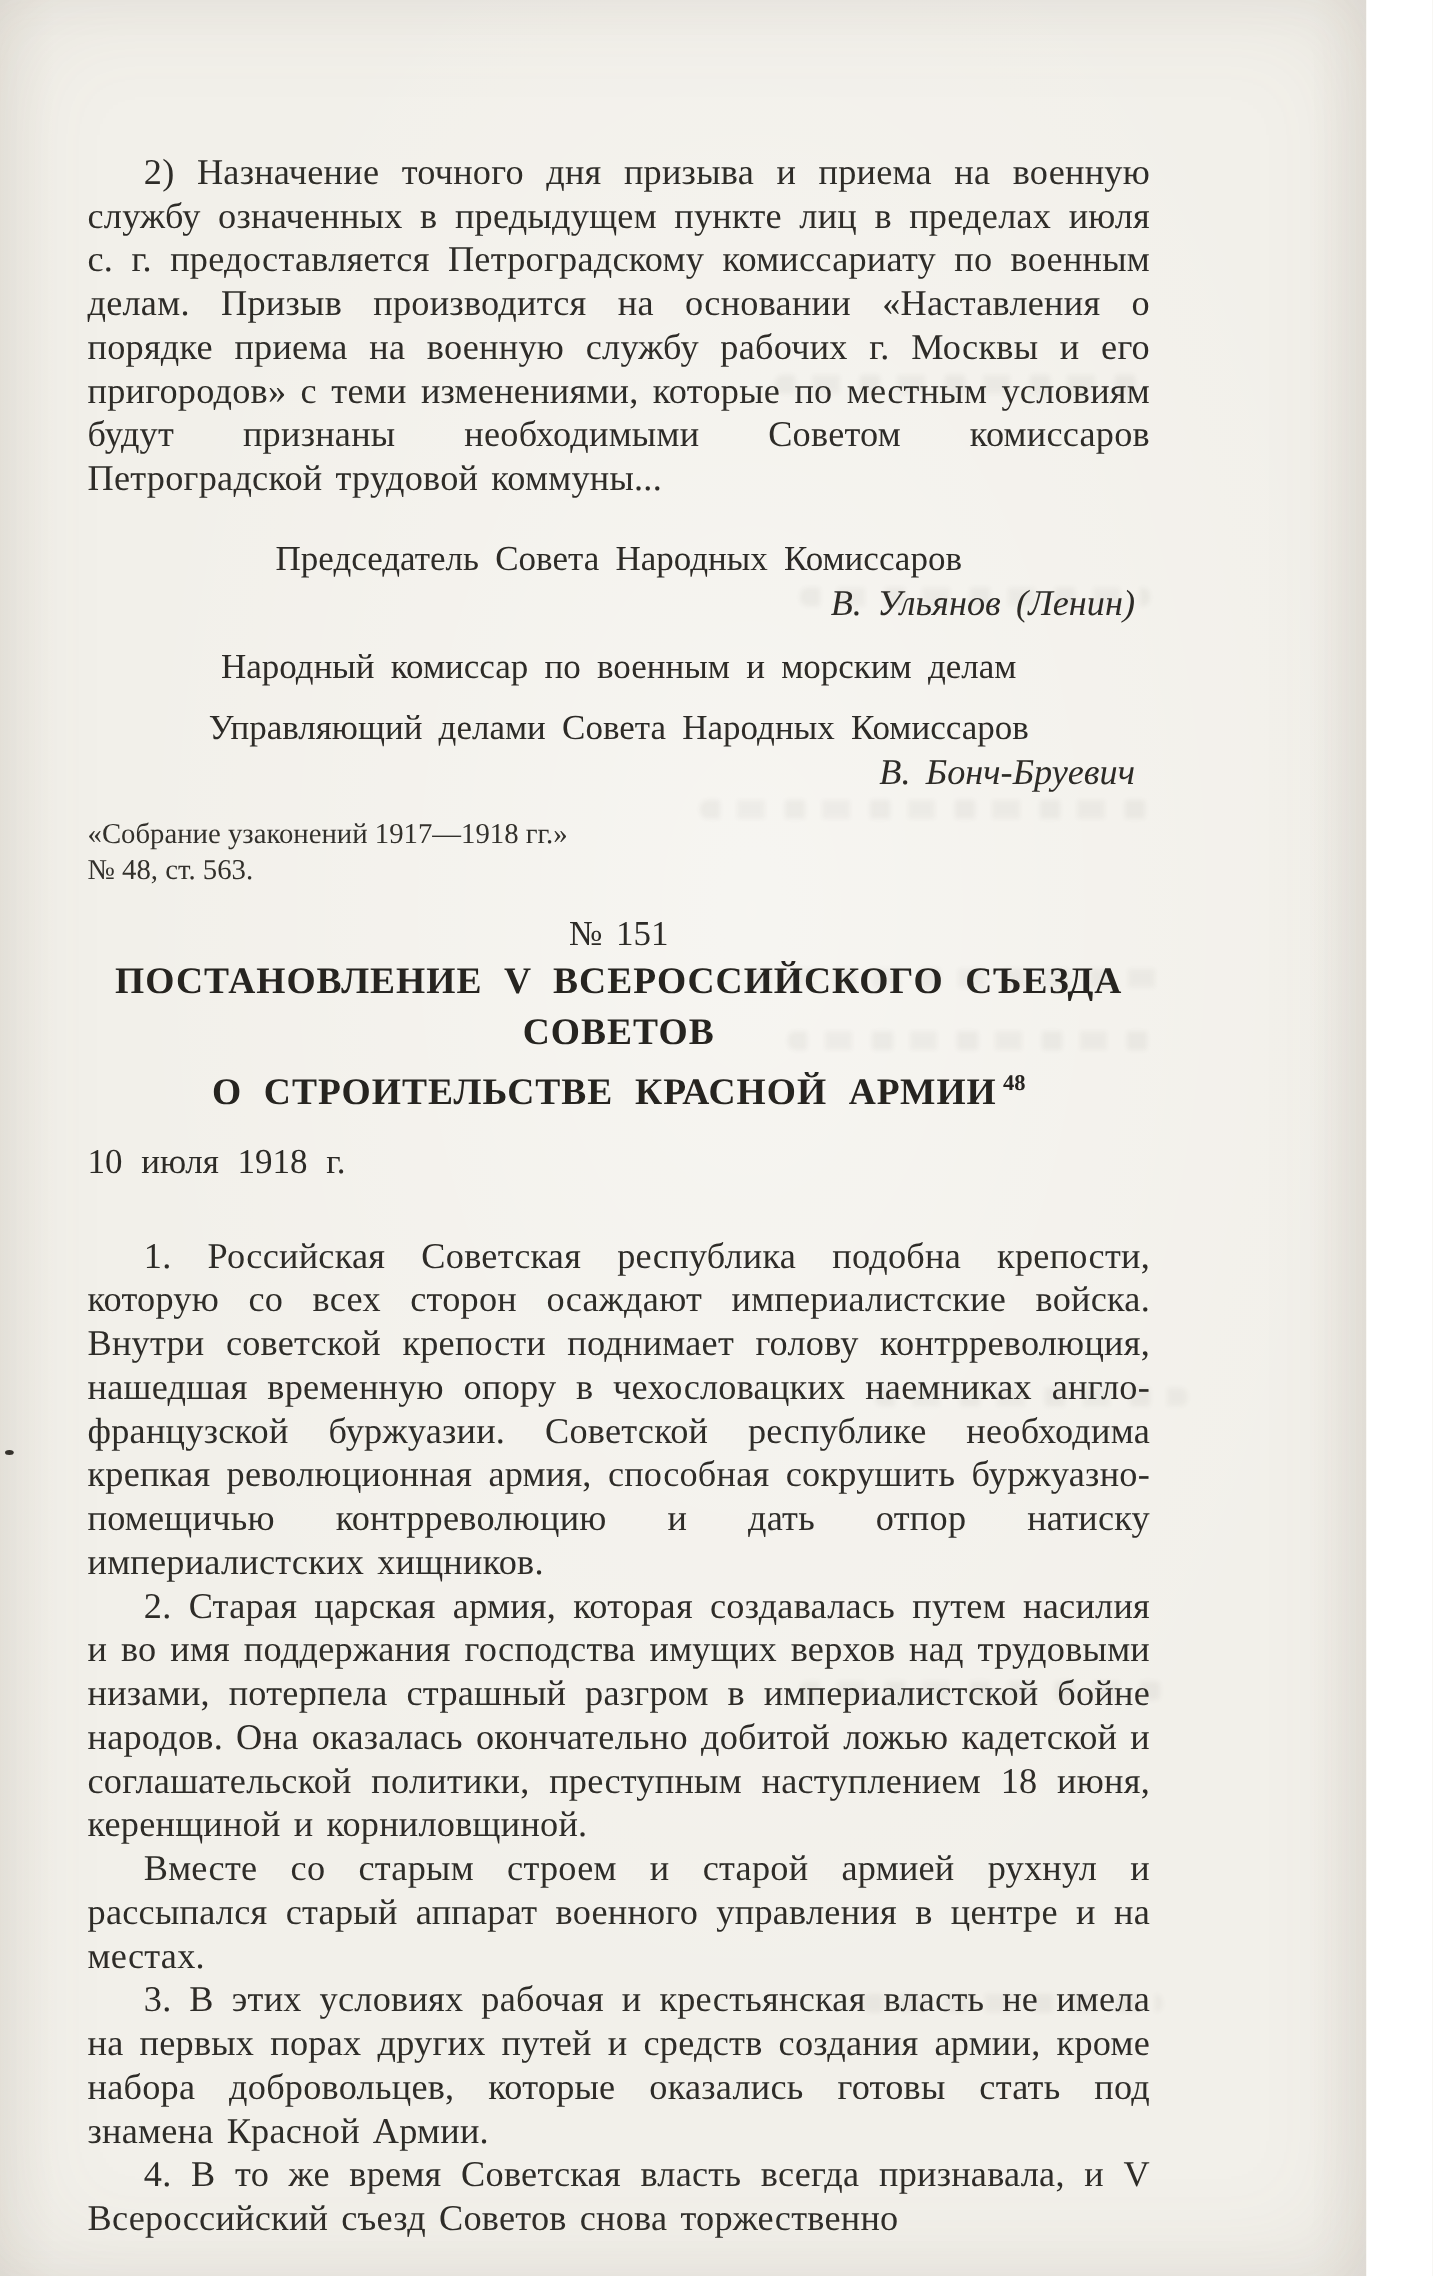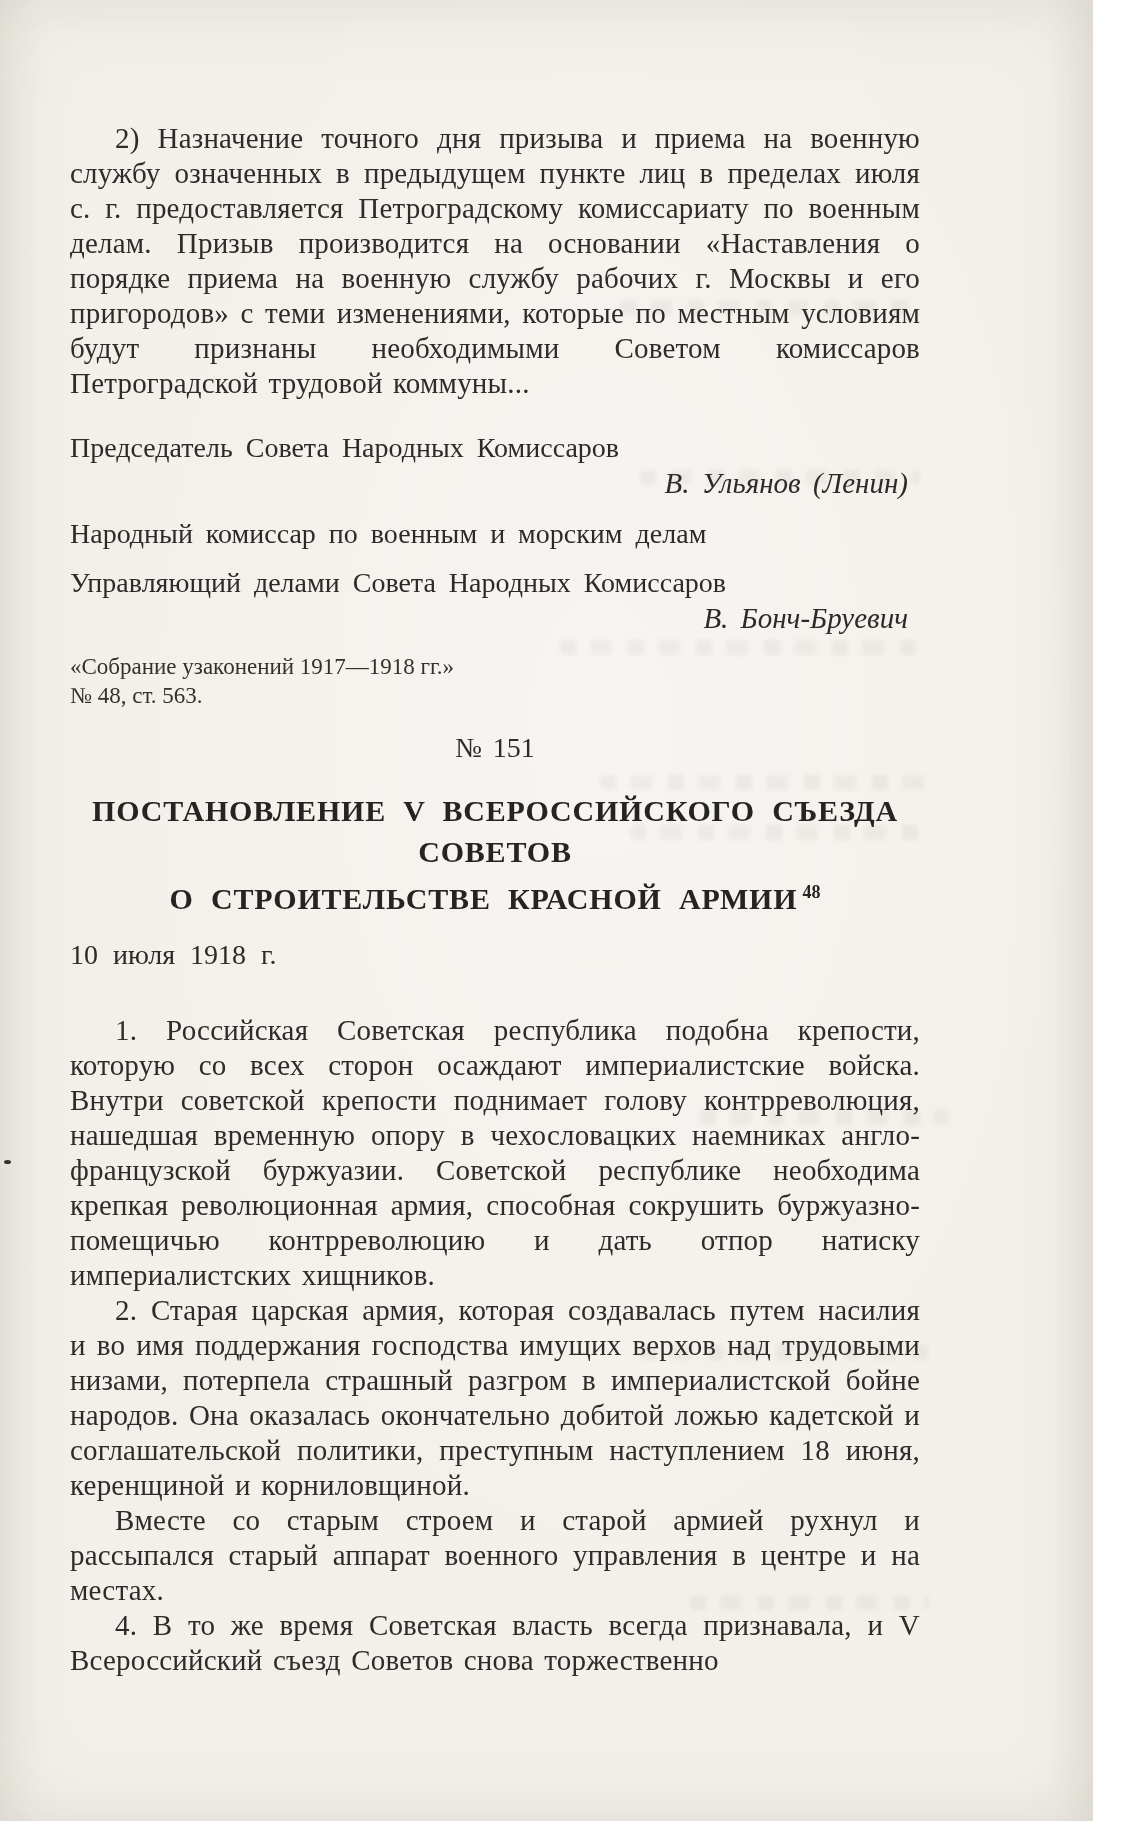--- a/index.html
+++ b/index.html
@@ -32,21 +32,21 @@
     text-indent: 45px;
     letter-spacing: 0.2px;
     word-spacing: 3px;
     color: #2e2c28;
   }
 
   .sig-block { margin-top: 12px; }
   .sig-title {
     font-size: 28px;
     line-height: 35px;
-    text-align: left;
+    text-align: center;
     word-spacing: 6px;
   }
   .sig-name {
     font-size: 29px;
     line-height: 37px;
     font-style: italic;
     text-align: right;
     padding-right: 12px;
     word-spacing: 5px;
   }
@@ -61,21 +61,20 @@
   }
 
   .doc-number {
     margin-top: 22px;
     font-size: 28px;
     text-align: center;
     word-spacing: 4px;
   }
 
   .decree-title {
-    margin-top: 26px;
     font-size: 30px;
     line-height: 41px;
     font-weight: bold;
     text-align: center;
     letter-spacing: 0.8px;
     word-spacing: 9px;
     color: #262420;
   }
   .decree-title sup {
     font-size: 18px;
@@ -167,17 +166,18 @@
         <span>О СТРОИТЕЛЬСТВЕ КРАСНОЙ АРМИИ</span><sup>48</sup>
       </div>
     </div>
 
     <div class="date-line">10 июля 1918 г.</div>
 
     <div class="decree-body">
       <p class="body-text">1. Российская Советская республика подобна крепости, которую со всех сторон осаждают империалистские войска. Внутри советской крепости поднимает голову контрреволюция, нашедшая временную опору в чехословацких наемниках англо-французской буржуазии. Советской республике необходима крепкая революционная армия, способная сокрушить буржуазно-помещичью контрреволюцию и дать отпор натиску империалистских хищников.</p>
       <p class="body-text">2. Старая царская армия, которая создавалась путем насилия и во имя поддержания господства имущих верхов над трудовыми низами, потерпела страшный разгром в империалистской бойне народов. Она оказалась окончательно добитой ложью кадетской и соглашательской политики, преступным наступлением 18 июня, керенщиной и корниловщиной.</p>
       <p class="body-text">Вместе со старым строем и старой армией рухнул и рассыпался старый аппарат военного управления в центре и на местах.</p>
+      <p class="body-text">3. В этих условиях рабочая и крестьянская власть не имела на первых порах других путей и средств создания армии, кроме набора добровольцев, которые оказались готовы стать под знамена Красной Армии.</p>
       <p class="body-text">4. В то же время Советская власть всегда признавала, и V Всероссийский съезд Советов снова торжественно</p>
     </div>
 
   </div>
 </div>
 
 </body></html>

